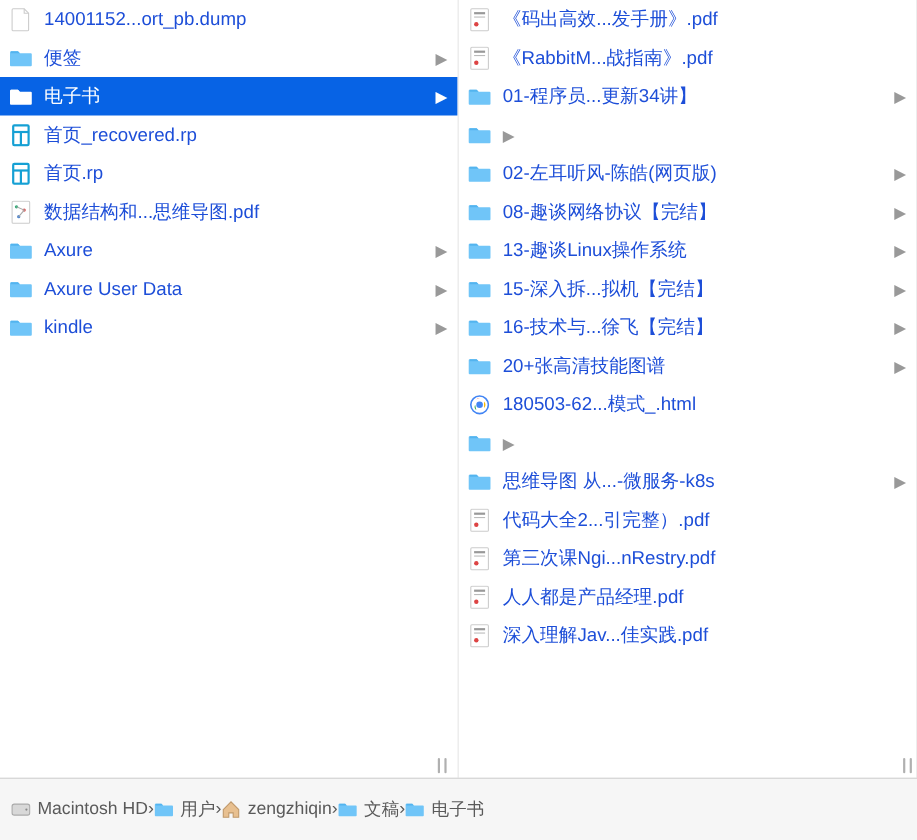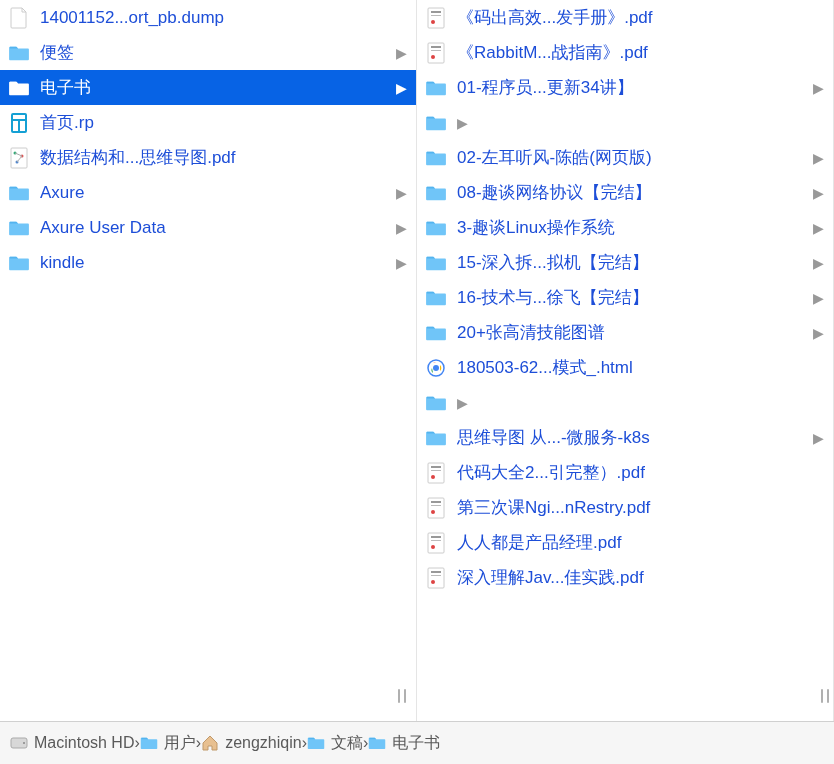--- a/index.html
+++ b/index.html
@@ -15,21 +15,21 @@
 .file-row .label { flex: 1; font-size: 17px; white-space: nowrap; overflow: hidden; text-overflow: ellipsis; color: #1d4ed8; }
 .file-row.selected .label { color: #fff; }
 .file-row .disclosure { width: 12px; flex-shrink: 0; color: #999; font-size: 14px; }
 .file-row.selected .disclosure { color: #fff; }
 
 .divider { position: absolute; top: 0; bottom: 0; width: 18px; display: flex; align-items: flex-end; justify-content: center; padding-bottom: 18px; gap:4px; }
 .divider.left { left: 50%; transform: translateX(-24px); }
 .divider.right { right: 0; }
 .divider .bar { width: 2px; height: 14px; background: #b0b0b0; border-radius: 1px; }
 
-.pathbar { position: absolute; left:0; right:0; bottom: 0; height: 43px; border-top: 1px solid #d0d0d0; background: #f6f6f6; display: flex; align-items: center; padding: 0 10px; font-size: 16px; color: #5a5a5a; margin-top: 12px; }
+.pathbar { position: absolute; left:0; right:0; bottom: 0; height: 57px; border-top: 1px solid #d0d0d0; background: #f6f6f6; display: flex; align-items: center; padding: 0 10px; font-size: 16px; color: #5a5a5a; margin-top: 12px; }
 .path-seg { display: flex; align-items: center; gap: 6px; white-space: nowrap; }
 .path-seg .picon { width: 18px; height: 18px; display: flex; align-items: center; justify-content: center; }
 
 
 .folder-svg { width: 22px; height: 18px; }
 .file-svg { width: 18px; height: 22px; }
 </style>
 </head>
 <body>
 
@@ -56,20 +56,31 @@
       </div>
       <div class="file-row selected">
         <span class="icon">
           <svg class="folder-svg" viewBox="0 0 24 20">
             <path d="M2 3 h7 l2 2 h11 a1 1 0 0 1 1 1 v11 a1 1 0 0 1 -1 1 h-20 a1 1 0 0 1 -1 -1 v-13 a1 1 0 0 1 1 -1 z" fill="#fff"></path>
             <path d="M2 3 h7 l2 2 h-9 z" fill="#fff"></path>
           </svg>
         </span>
         <span class="label">电子书</span>
         <span class="disclosure">▶</span>
+      </div>
+      <div class="file-row">
+        <span class="icon">
+          <svg class="file-svg" viewBox="0 0 18 22">
+            <rect x="1" y="1" width="16" height="20" rx="2" fill="#15a0d4"></rect>
+            <rect x="3" y="3" width="12" height="4" fill="#fff"></rect>
+            <rect x="3" y="9" width="5" height="10" fill="#fff"></rect>
+            <rect x="10" y="9" width="5" height="10" fill="#fff"></rect>
+          </svg>
+        </span>
+        <span class="label">首页_recovered.rp</span>
       </div>
       <div class="file-row">
         <span class="icon">
           <svg class="file-svg" viewBox="0 0 18 22">
             <rect x="1" y="1" width="16" height="20" rx="2" fill="#15a0d4"></rect>
             <rect x="3" y="3" width="12" height="4" fill="#fff"></rect>
             <rect x="3" y="9" width="5" height="10" fill="#fff"></rect>
             <rect x="10" y="9" width="5" height="10" fill="#fff"></rect>
           </svg>
         </span>
@@ -184,21 +195,21 @@
         <span class="label">08-趣谈网络协议【完结】</span>
         <span class="disclosure">▶</span>
       </div>
       <div class="file-row">
         <span class="icon">
           <svg class="folder-svg" viewBox="0 0 24 20">
             <path d="M2 3 h7 l2 2 h11 a1 1 0 0 1 1 1 v11 a1 1 0 0 1 -1 1 h-20 a1 1 0 0 1 -1 -1 v-13 a1 1 0 0 1 1 -1 z" fill="#70c5f8"></path>
             <path d="M2 3 h7 l2 2 h-9 z" fill="#53b4ef"></path>
           </svg>
         </span>
-        <span class="label">3-趣谈Linux操作系统</span>
+        <span class="label">13-趣谈Linux操作系统</span>
         <span class="disclosure">▶</span>
       </div>
       <div class="file-row">
         <span class="icon">
           <svg class="folder-svg" viewBox="0 0 24 20">
             <path d="M2 3 h7 l2 2 h11 a1 1 0 0 1 1 1 v11 a1 1 0 0 1 -1 1 h-20 a1 1 0 0 1 -1 -1 v-13 a1 1 0 0 1 1 -1 z" fill="#70c5f8"></path>
             <path d="M2 3 h7 l2 2 h-9 z" fill="#53b4ef"></path>
           </svg>
         </span>
         <span class="label">15-深入拆...拟机【完结】</span>

